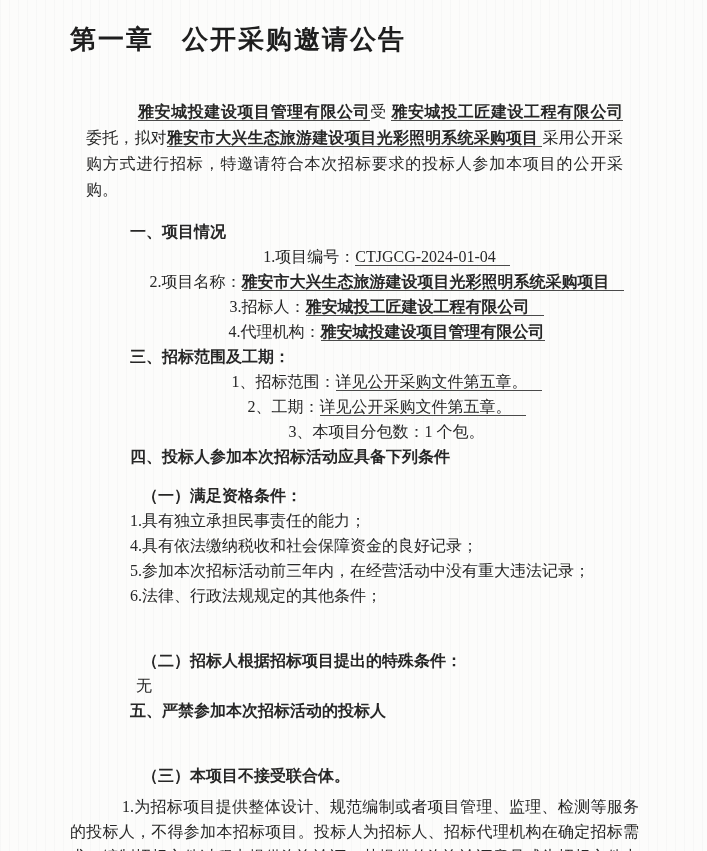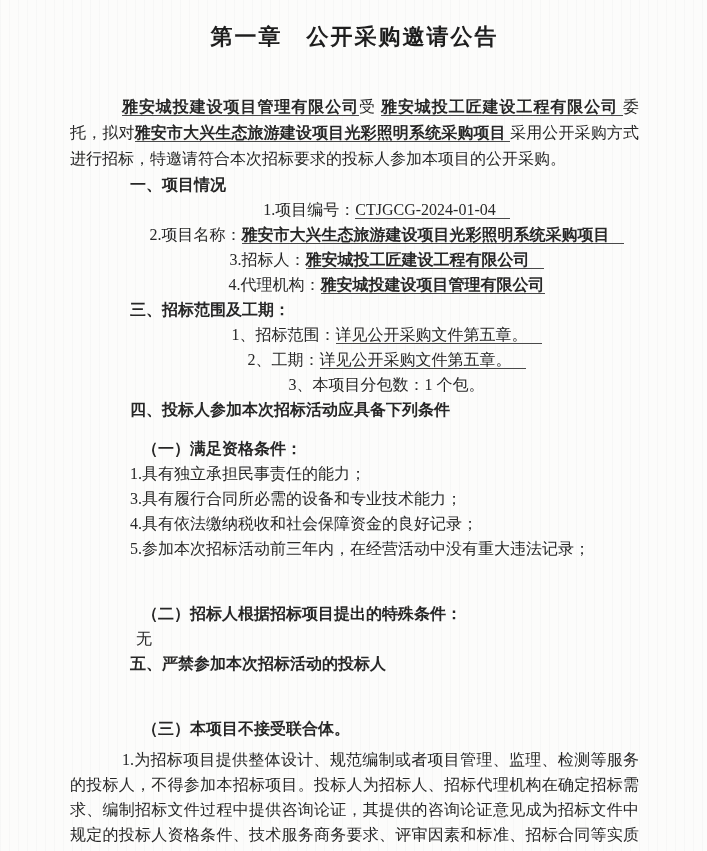--- a/index.html
+++ b/index.html
@@ -8,25 +8,25 @@
     padding:14px 68px 0 70px;
     background:#fcfcfb;
     background-image:repeating-linear-gradient(90deg, rgba(150,155,162,0.05) 0 1px, rgba(0,0,0,0) 1px 9px);
     font-family:"Liberation Serif","DejaVu Serif",serif;
     color:#272727;
     font-size:16px;
     overflow:hidden;
     position:relative;
   }
   .title{
-    font-size:22px;font-weight:bold;text-align:center;
+    font-size:26px;font-weight:bold;
     margin:8px 0 42px 0;letter-spacing:2px;color:#1e1e1e;
   }
   .para{
-    margin:0;text-indent:52px;text-align:justify;line-height:26px;
+    margin:16px;text-indent:52px;text-align:justify;line-height:26px;
   }
   .row{line-height:25px;}
   .b{font-weight:bold;}
   .u{border-bottom:1px solid #4a4a4a;}
   .ext{padding-right:14px;}
   .hl{background:#c7cbd2;padding:1px 2px;}
   .ind-h{padding-left:60px;}   
   .ind-i{padding-left:64px;text-align:center;}   
   .ind-s{padding-left:72px;margin-top:40px;}   
   .ind-c{padding-left:60px;}   
@@ -60,23 +60,23 @@
 
   <div class="row ind-i"><span>2、工期：</span><span class="u ext">详见公开采购文件第五章。</span></div>
 
   <div class="row ind-i">3、本项目分包数：1 个包。</div>
 
   <div class="row b ind-h">四、投标人参加本次招标活动应具备下列条件</div>
 
   <div class="row b ind-s gap-sm">（一）满足资格条件：</div>
 
   <div class="row ind-c">1.具有独立承担民事责任的能力；</div>
-  <div class="row ind-c">3.具有履行合同所必需的设备和专业技术能力；</div>
   <div class="row ind-c">4.具有依法缴纳税收和社会保障资金的良好记录；</div>
   <div class="row ind-c">5.参加本次招标活动前三年内，在经营活动中没有重大违法记录；</div>
+  <div class="row ind-c">6.法律、行政法规规定的其他条件；</div>
 
   <div class="row b ind-s">（二）招标人根据招标项目提出的特殊条件：</div>
 
   <div class="row ind-n">无</div>
 
   <div class="row b ind-h">五、严禁参加本次招标活动的投标人</div>
 
   <div class="row b ind-s">（三）本项目不接受联合体。</div>
 
   <p class="para5">1.为招标项目提供整体设计、规范编制或者项目管理、监理、检测等服务的投标人，不得参加本招标项目。投标人为招标人、招标代理机构在确定招标需求、编制招标文件过程中提供咨询论证，其提供的咨询论证意见成为招标文件中规定的投标人资格条件、技术服务商务要求、评审因素和标准、招标合同等实质性内容条款的，视同为招标项目提供规范编制。</p>

